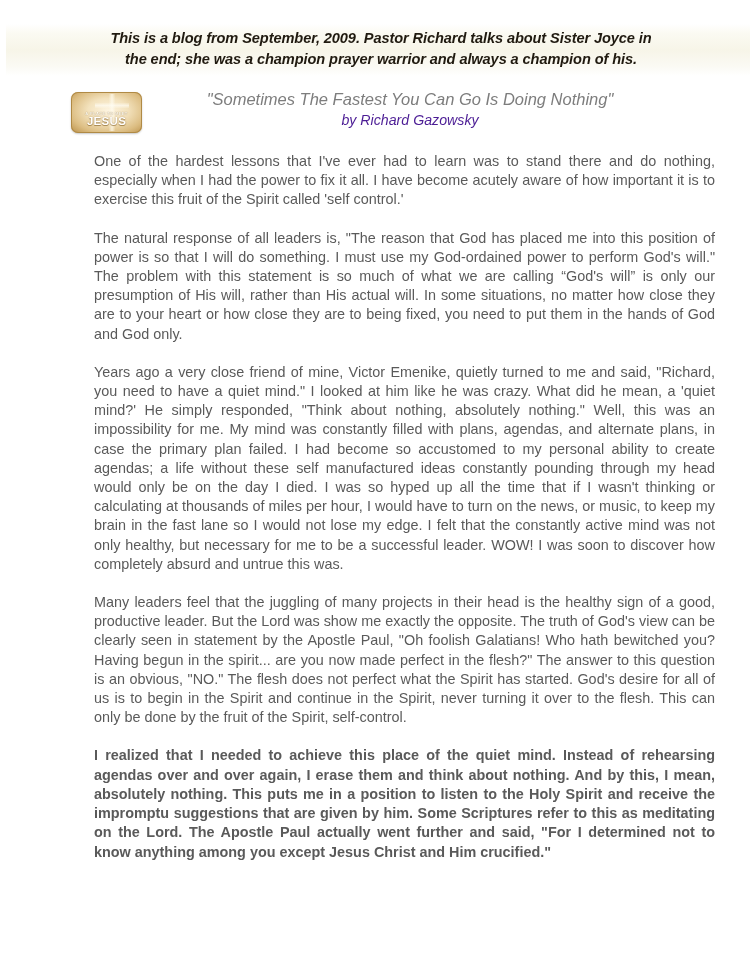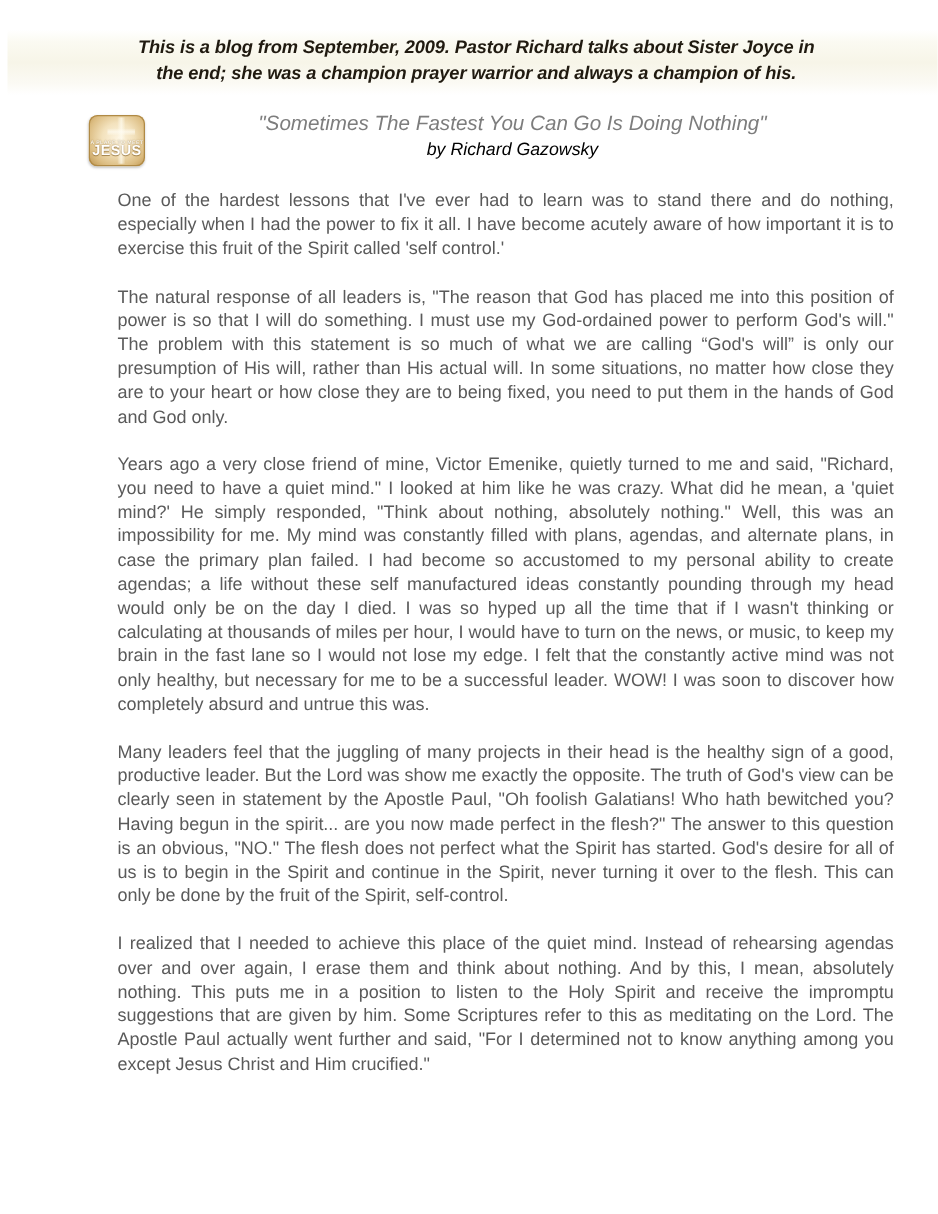--- a/index.html
+++ b/index.html
@@ -62,20 +62,21 @@
     position: absolute;
     left: 71px;
     top: 4px;
     width: 45px;
     height: 41px;
     border-radius: 7px;
     background:
       radial-gradient(ellipse at 52% 45%, #fdf4e0 0%, #f3e2bd 38%, #dcbd82 72%, #b98f48 100%);
     box-shadow: 0 0 0 1px #b08a45 inset, 0 1px 2px rgba(0,0,0,0.22);
     overflow: hidden;
+    padding-left: 26px;
   }
   .logo-cross-v {
     position: absolute;
     left: 58%;
     top: 4%;
     width: 6px;
     height: 92%;
     background: linear-gradient(90deg, rgba(255,250,235,0.10), rgba(255,252,240,0.75), rgba(255,250,235,0.10));
     transform: translateX(-50%);
   }
@@ -127,21 +128,21 @@
     font-size: 16.5px;
     line-height: 22px;
     color: #7d7d7d;
     white-space: nowrap;
   }
   .doc-author {
     font-family: "Liberation Sans", sans-serif;
     font-style: italic;
     font-size: 14.2px;
     line-height: 20px;
-    color: #000000;
+    color: #4c1d95;
     white-space: nowrap;
   }
 
   
   .body-copy {
     position: absolute;
     left: 65px;
     top: 152px;
     width: 621px;
     margin-left: 29px;
@@ -150,21 +151,21 @@
     font-family: "Liberation Sans", sans-serif;
     font-size: 14.4px;
     line-height: 19.2px;
     color: #5a5a5a;
     text-align: justify;
     text-justify: inter-word;
     margin: 0 0 19px 0;
     -webkit-hyphens: manual;
     hyphens: manual;
   }
-  .para:last-child { margin-bottom: 0; }
+  .para:last-child { margin-bottom: 0; font-weight: bold; }
 </style>
 </head>
 <body>
 
 <div class="page">
 
   <div class="banner">
     <div class="banner-line">This is a blog from September, 2009. Pastor Richard talks about Sister Joyce in</div>
     <div class="banner-line">the end;  she was a champion prayer warrior and always a champion of his.</div>
   </div>

